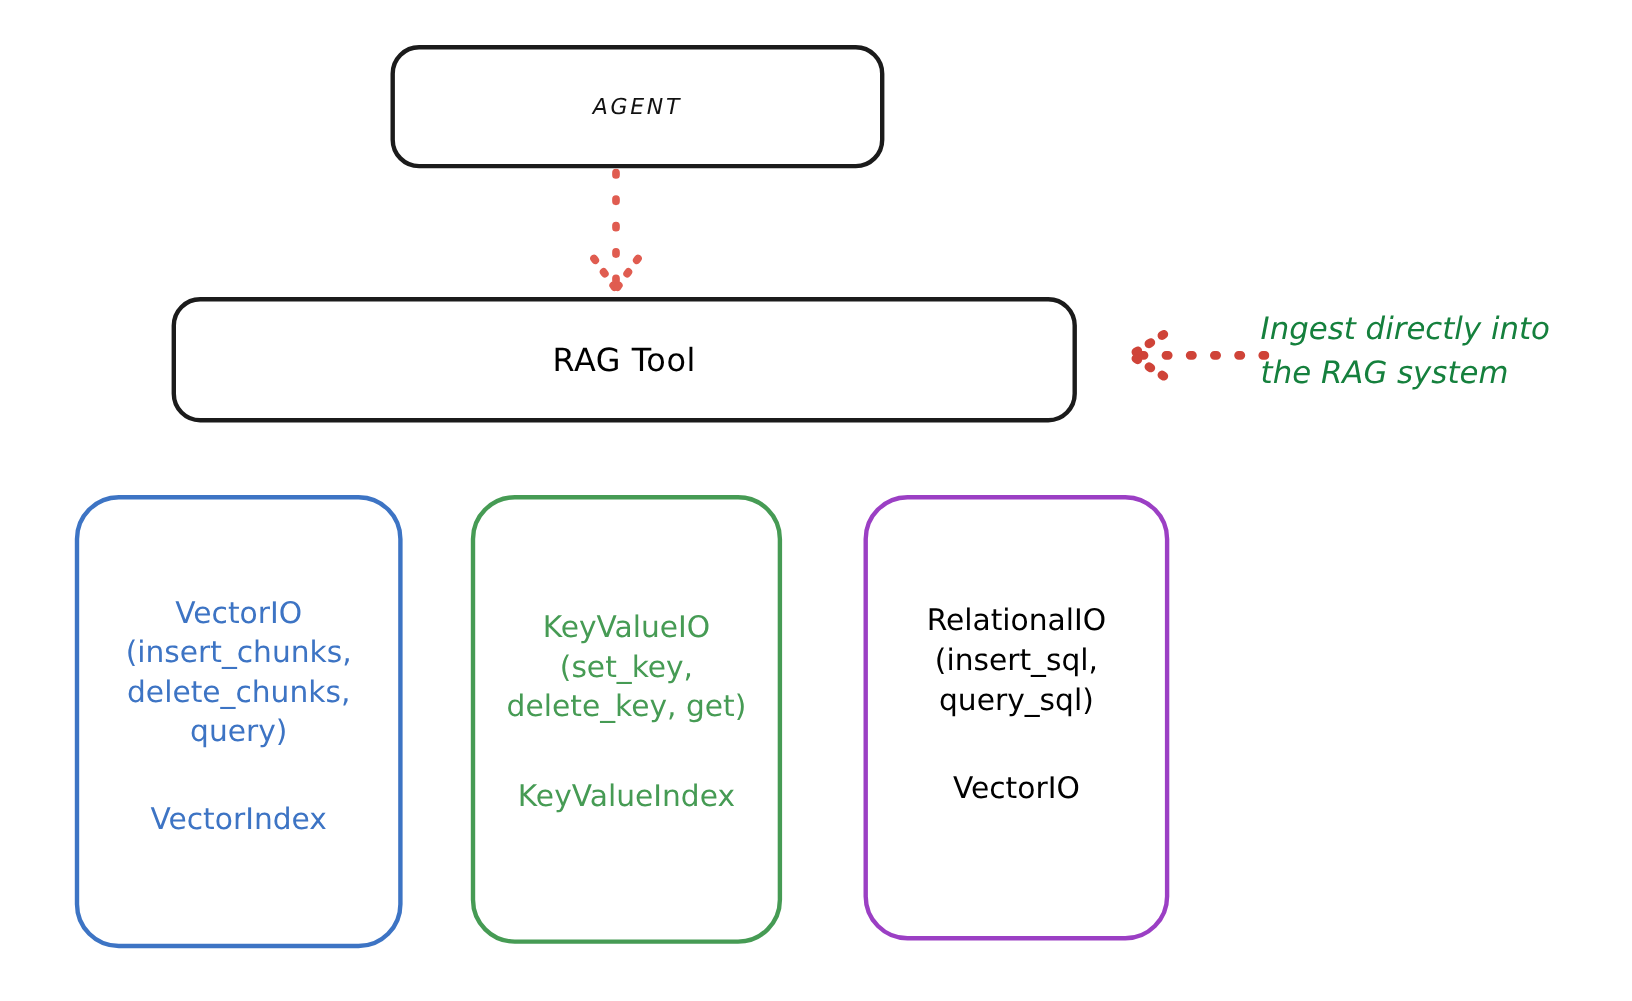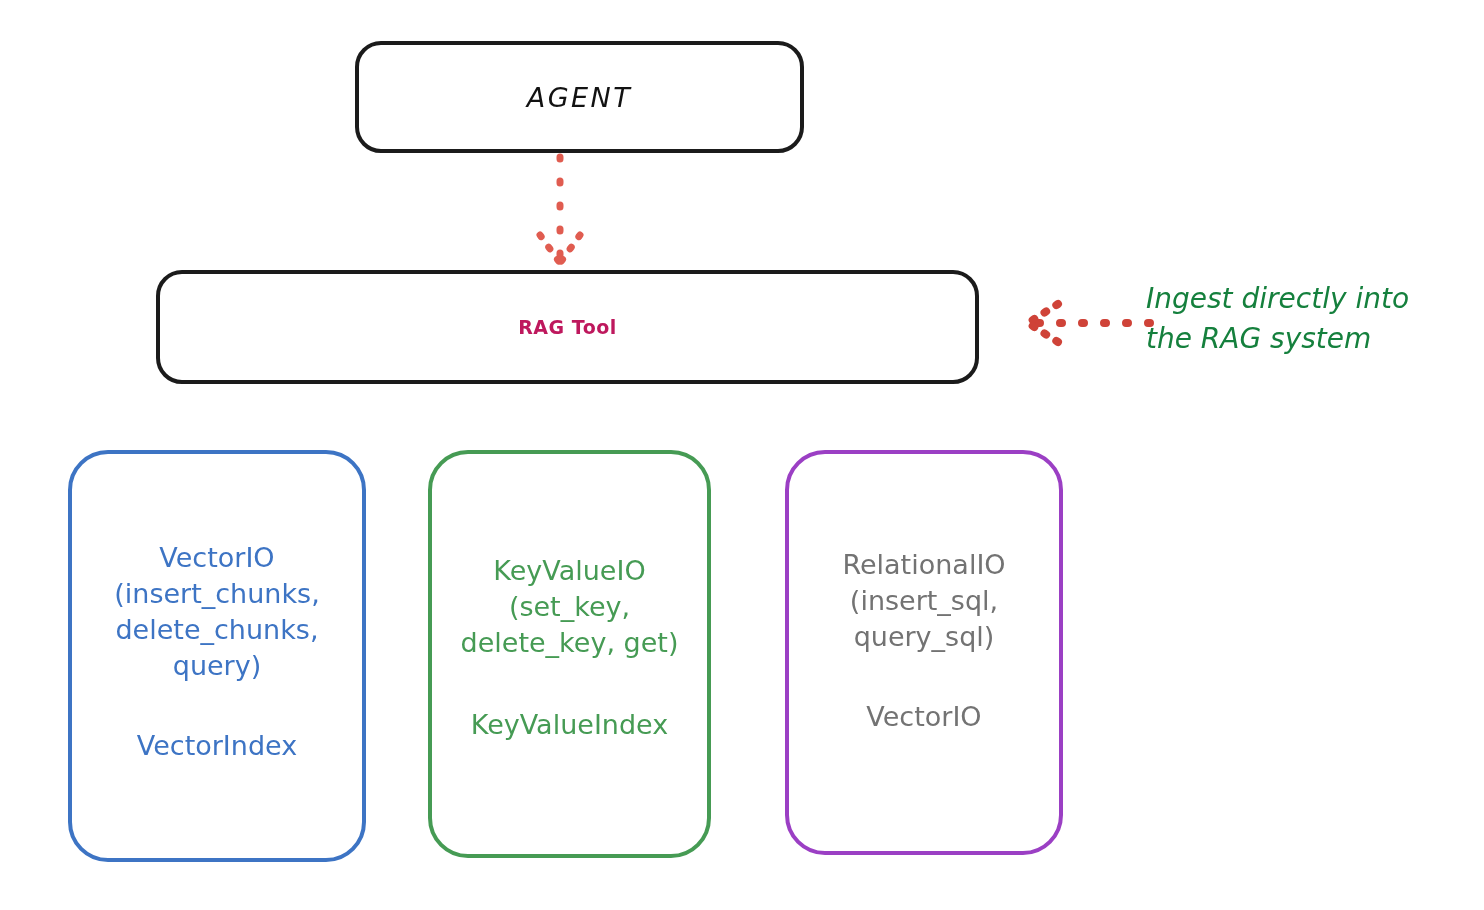--- a/index.html
+++ b/index.html
@@ -47,30 +47,30 @@
     top: 270px;
     width: 823px;
     height: 114px;
     border-width: 4px;
     border-color: #1b1b1b;
     border-radius: 26px;
   }
 
   .node-label-dark {
     color: #121212;
-    font-size: 27px;
+    font-size: 20px;
     font-style: italic;
     letter-spacing: 2.5px;
     font-weight: 500;
   }
   .node-label-plain {
-    color: #be185d;
-    font-size: 19px;
+    color: #000000;
+    font-size: 29px;
     letter-spacing: 0.5px;
-    font-weight: 700;
+    font-weight: 400;
   }
 
   
   .card {
     position: absolute;
     box-sizing: border-box;
     background: #ffffff;
     border-style: solid;
     border-width: 4px;
     border-radius: 40px;
@@ -100,21 +100,21 @@
     font-weight: 500;
     white-space: pre-line;
   }
   .card-index {
     font-size: 27px;
     font-weight: 500;
     line-height: 1.33;
   }
   .c-blue   { color: #3d74c4; }
   .c-green  { color: #469b54; }
-  .c-purple { color: #737373; }
+  .c-purple { color: #000000; }
 
   .pad-vector     { padding-top: 86px; }
   .gap-vector     { height: 44px; }
   .pad-keyvalue   { padding-top: 99px; }
   .gap-keyvalue   { height: 46px; }
   .pad-relational { padding-top: 93px; }
   .gap-relational { height: 44px; }
 
   
   .connector {

